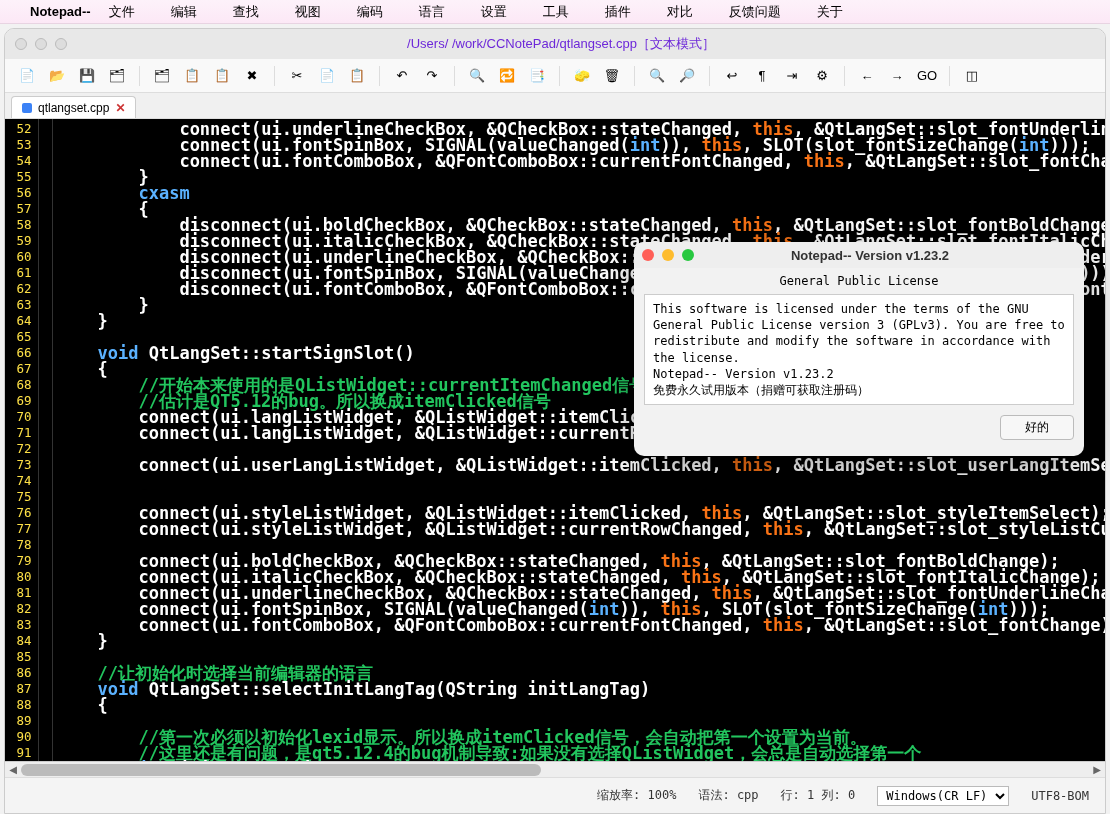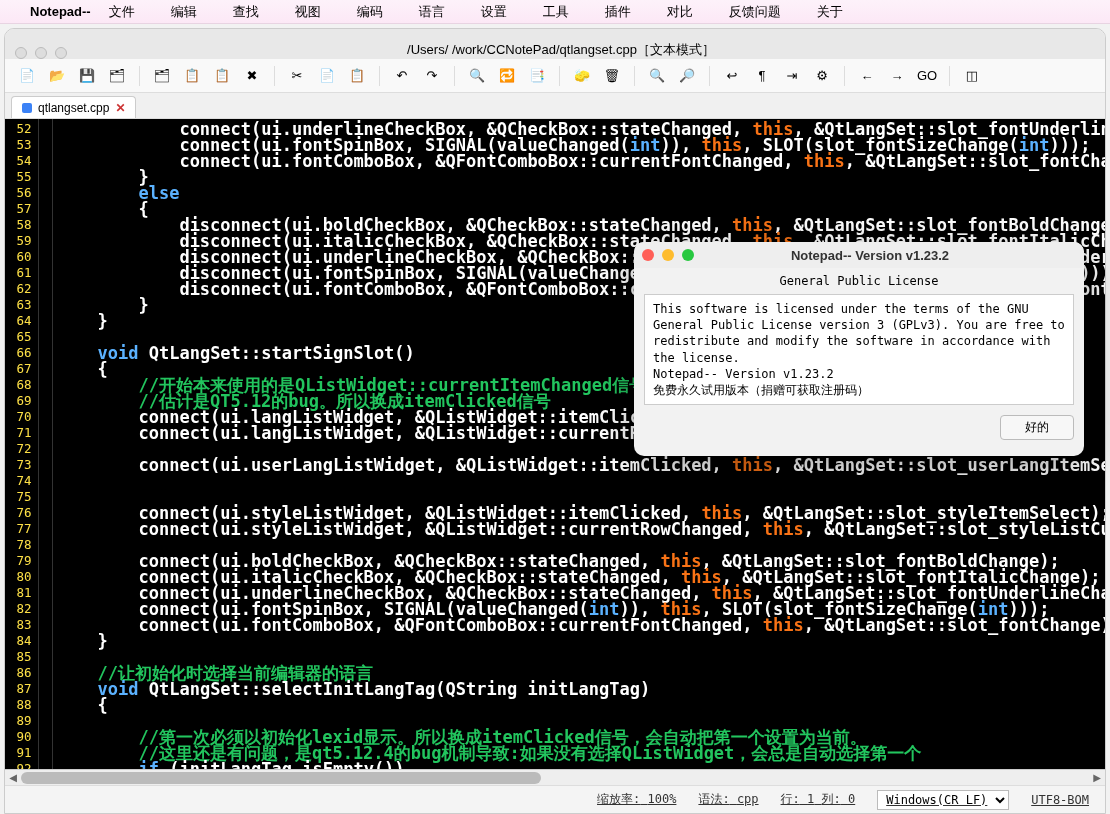--- a/index.html
+++ b/index.html
@@ -33,24 +33,24 @@
   border: 1px solid #ccc;
   display: flex;
   flex-direction: column;
   overflow: hidden;
   position: relative;
 }
 .titlebar {
   height: 30px;
   background: #e8e8e8;
   display: flex;
-  align-items: flex-end;
+  align-items: center;
   padding: 0 10px;
   font-size: 13px;
-  color: #000000;
+  color: #6d28d9;
 }
 .traffic { display: flex; gap: 8px; margin-right: 10px; }
 .tl { width: 12px; height: 12px; border-radius: 50%; background: #ddd; border: 1px solid #bbb; }
 .titlebar .title { flex: 1; text-align: center; font-weight: 500; padding-right: 50px; }
 
 .toolbar {
   height: 34px;
   background: #f9f9f9;
   border-bottom: 1px solid #ddd;
   display: flex;
@@ -133,32 +133,31 @@
   background: #eee;
   border-top: 1px solid #ccc;
   position: relative;
 }
 .hscroll .thumb { position: absolute; left: 16px; top: 2px; height: 12px; width: 520px; background: #bbb; border-radius: 6px; }
 .hscroll .arr { position: absolute; top: 0; width: 16px; height: 16px; text-align: center; font-size: 10px; line-height: 16px; color: #666; }
 .hscroll .arr.l { left: 0; }
 .hscroll .arr.r { right: 0; }
 
 .statusbar {
-  height: 28px;
+  height: 36px;
   background: #f4f4f4;
   border-top: 1px solid #ddd;
   display: flex;
   align-items: center;
   justify-content: flex-end;
   padding: 0 16px;
   gap: 22px;
   font-size: 12px;
   font-family: Menlo, Consolas, monospace;
   color: #333;
-  text-decoration: underline;
 }
 .statusbar select {
   font-size: 12px;
   font-family: Menlo, Consolas, monospace;
   border: 1px solid #bbb;
   background: #fff;
   padding: 1px 4px;
 }
 
 
@@ -318,21 +317,21 @@
  89
  90
  91
  92
 </div>
     <div class="fold"></div>
     <div class="code" id="code">            connect(ui.underlineCheckBox, &amp;QCheckBox::stateChanged, <span class="th">this</span>, &amp;QtLangSet::slot_fontUnderlineChange);
             connect(ui.fontSpinBox, SIGNAL(valueChanged(<span class="kw">int</span>)), <span class="th">this</span>, SLOT(slot_fontSizeChange(<span class="kw">int</span>)));
             connect(ui.fontComboBox, &amp;QFontComboBox::currentFontChanged, <span class="th">this</span>, &amp;QtLangSet::slot_fontChange);
         }
-        <span class="kw">else</span>
+        <span class="kw">cxasm</span>
         {
             disconnect(ui.boldCheckBox, &amp;QCheckBox::stateChanged, <span class="th">this</span>, &amp;QtLangSet::slot_fontBoldChange);
             disconnect(ui.italicCheckBox, &amp;QCheckBox::stateChanged, <span class="th">this</span>, &amp;QtLangSet::slot_fontItalicChange);
             disconnect(ui.underlineCheckBox, &amp;QCheckBox::stateChanged, <span class="th">this</span>, &amp;QtLangSet::slot_fontUnderlineChange);
             disconnect(ui.fontSpinBox, SIGNAL(valueChanged(<span class="kw">int</span>)), <span class="th">this</span>, SLOT(slot_fontSizeChange(<span class="kw">int</span>)));
             disconnect(ui.fontComboBox, &amp;QFontComboBox::currentFontChanged, <span class="th">this</span>, &amp;QtLangSet::slot_fontChange);
         }
     }
 
     <span class="kw">void</span> QtLangSet::startSignSlot()

